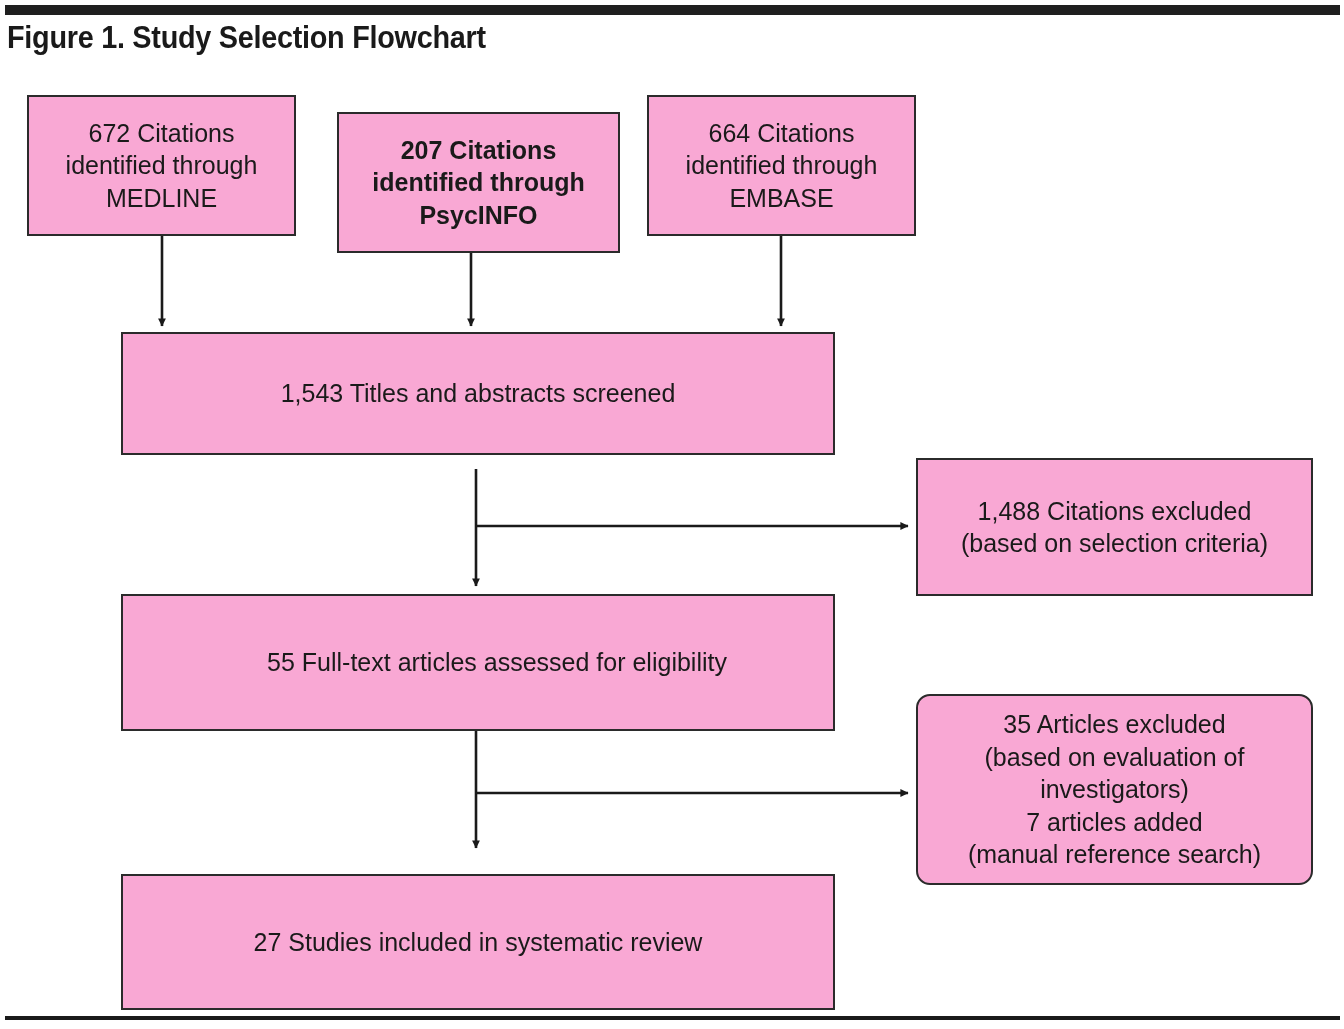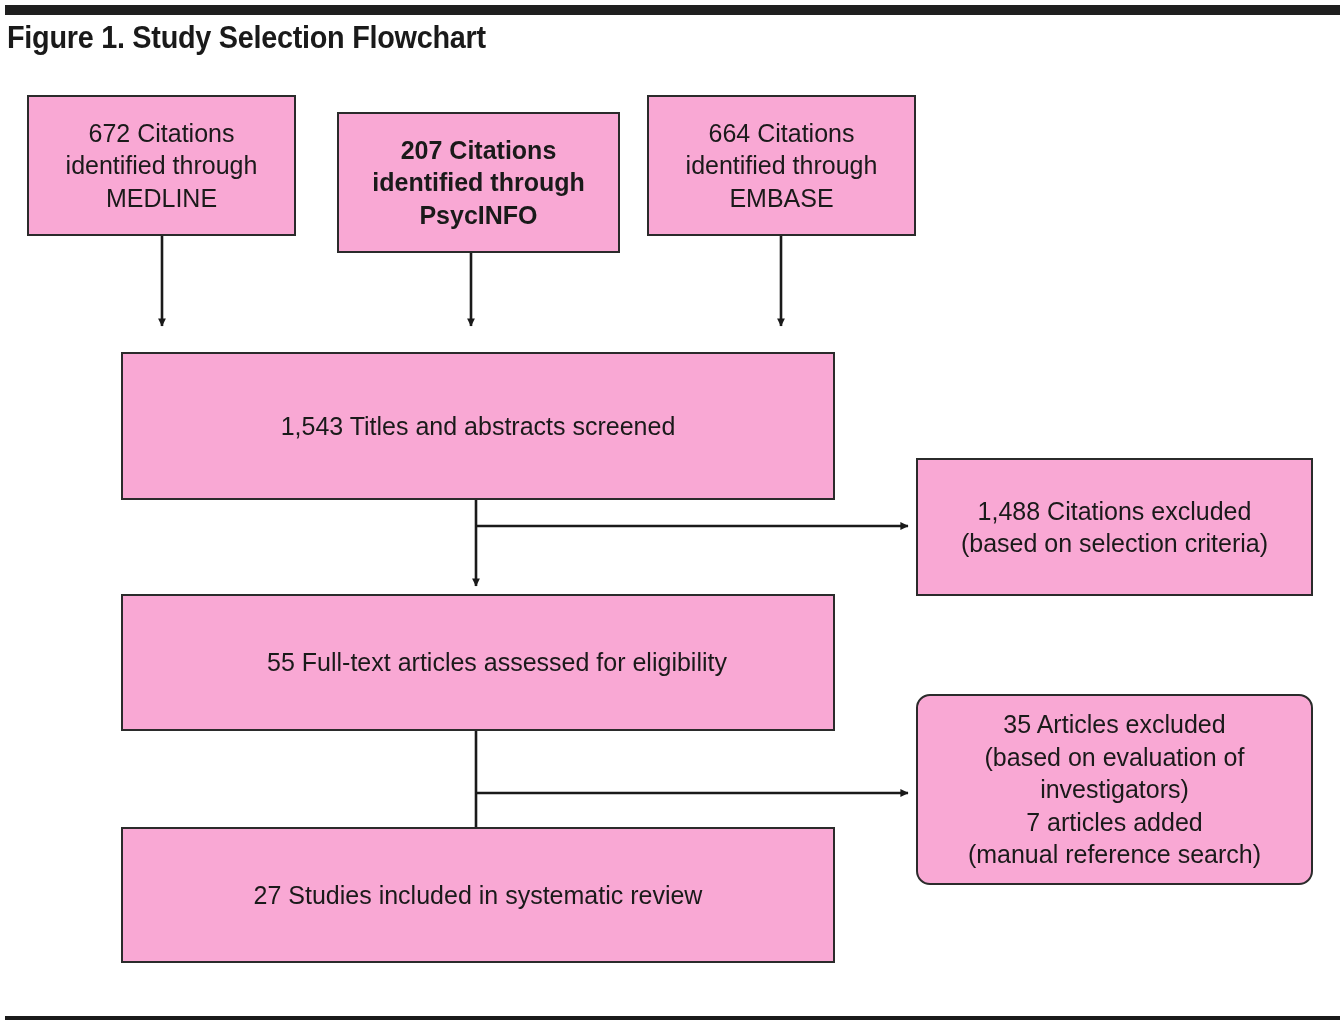--- a/index.html
+++ b/index.html
@@ -148,21 +148,21 @@
   </div>
 
   <div class="node" style="left:647px; top:95px; width:269px; height:141px;">
     <span class="lines">
       <span class="ln">664 Citations</span>
       <span class="ln">identified through</span>
       <span class="ln">EMBASE</span>
     </span>
   </div>
 
-  <div class="node" style="left:121px; top:332px; width:714px; height:148px;margin-top:20px;">
+  <div class="node" style="left:121px; top:332px; width:714px; height:123px;">
     <span class="lines">
       <span class="ln">1,543 Titles and abstracts screened</span>
     </span>
   </div>
 
   <div class="node" style="left:916px; top:458px; width:397px; height:138px;">
     <span class="lines">
       <span class="ln">1,488 Citations excluded</span>
       <span class="ln">(based on selection criteria)</span>
     </span>
@@ -177,21 +177,21 @@
   <div class="node" style="left:916px; top:694px; width:397px; height:191px;border-radius:14px;">
     <span class="lines">
       <span class="ln">35 Articles excluded</span>
       <span class="ln">(based on evaluation of</span>
       <span class="ln">investigators)</span>
       <span class="ln">7 articles added</span>
       <span class="ln">(manual reference search)</span>
     </span>
   </div>
 
-  <div class="node" style="left:121px; top:827px; width:714px; height:136px;">
+  <div class="node" style="left:121px; top:874px; width:714px; height:136px;">
     <span class="lines">
       <span class="ln">27 Studies included in systematic review</span>
     </span>
   </div>
 
   <div class="bottom-rule"></div>
 
 </div>
 
 </body></html>

